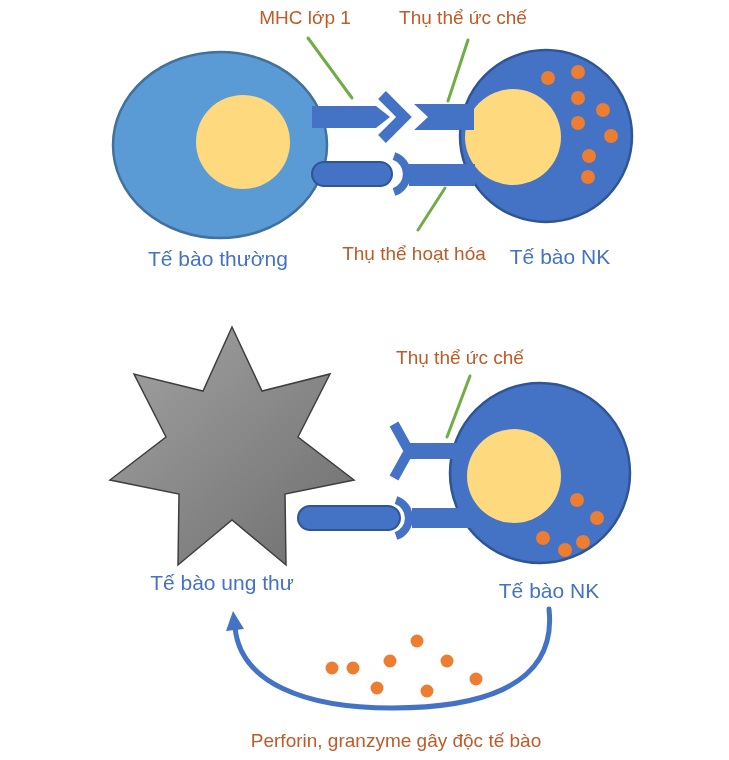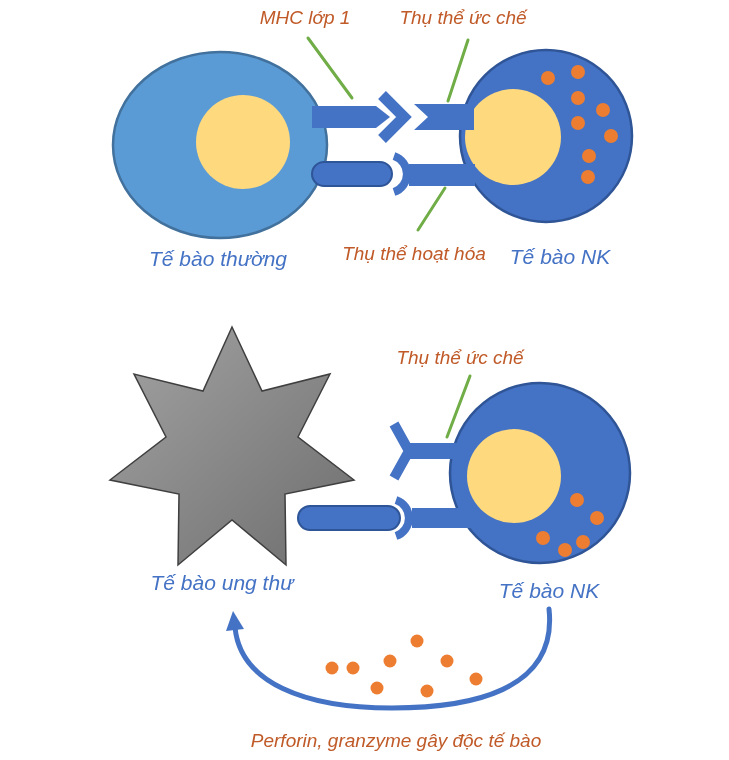--- a/index.html
+++ b/index.html
@@ -1,17 +1,17 @@
 <!DOCTYPE html>
 <html><head>
 <meta charset="utf-8">
 <style>
   html,body{margin:0;padding:0;background:#ffffff;}
   .stage{position:relative;width:729px;height:760px;background:#fff;overflow:hidden;
-         font-family:"Liberation Sans",sans-serif;font-style:italic;}
+         font-family:"Liberation Sans",sans-serif;}
   svg{display:block;}
   .cell-normal{fill:#5B9BD5;stroke:#41719C;stroke-width:2.5;}
   .cell-nk{fill:#4472C4;stroke:#2F5597;stroke-width:2.5;}
   .nucleus{fill:#FFD97E;}
   .receptor{fill:#4472C4;}
   .receptor-band{fill:none;stroke:#4472C4;}
   .ligand{fill:#4472C4;stroke:#2E5597;stroke-width:2;}
   .granule{fill:#ED7D31;}
   .pointer{stroke:#70AD47;stroke-width:3;stroke-linecap:round;}
   .star{fill:url(#starGrad);stroke:#3F3F3F;stroke-width:1.5;}

